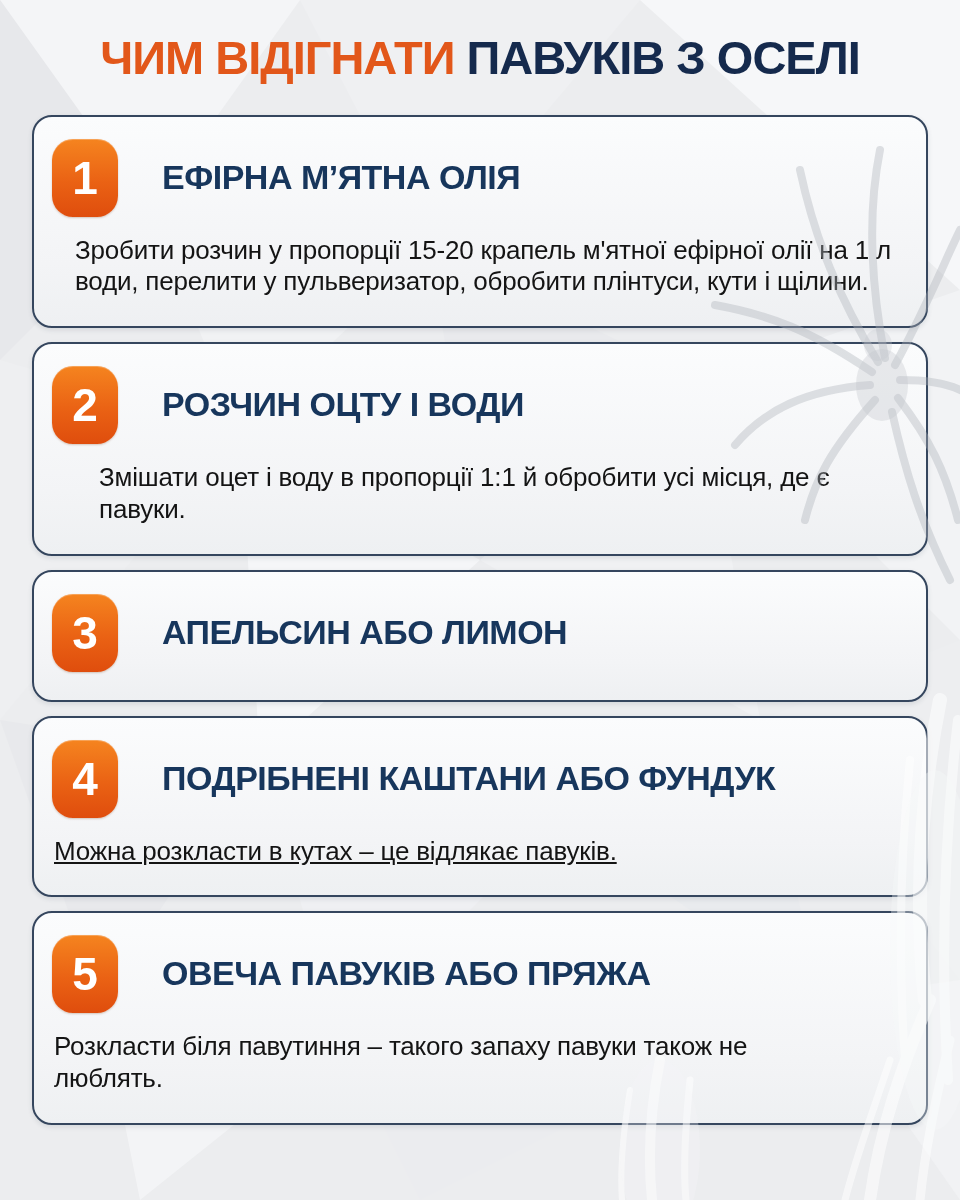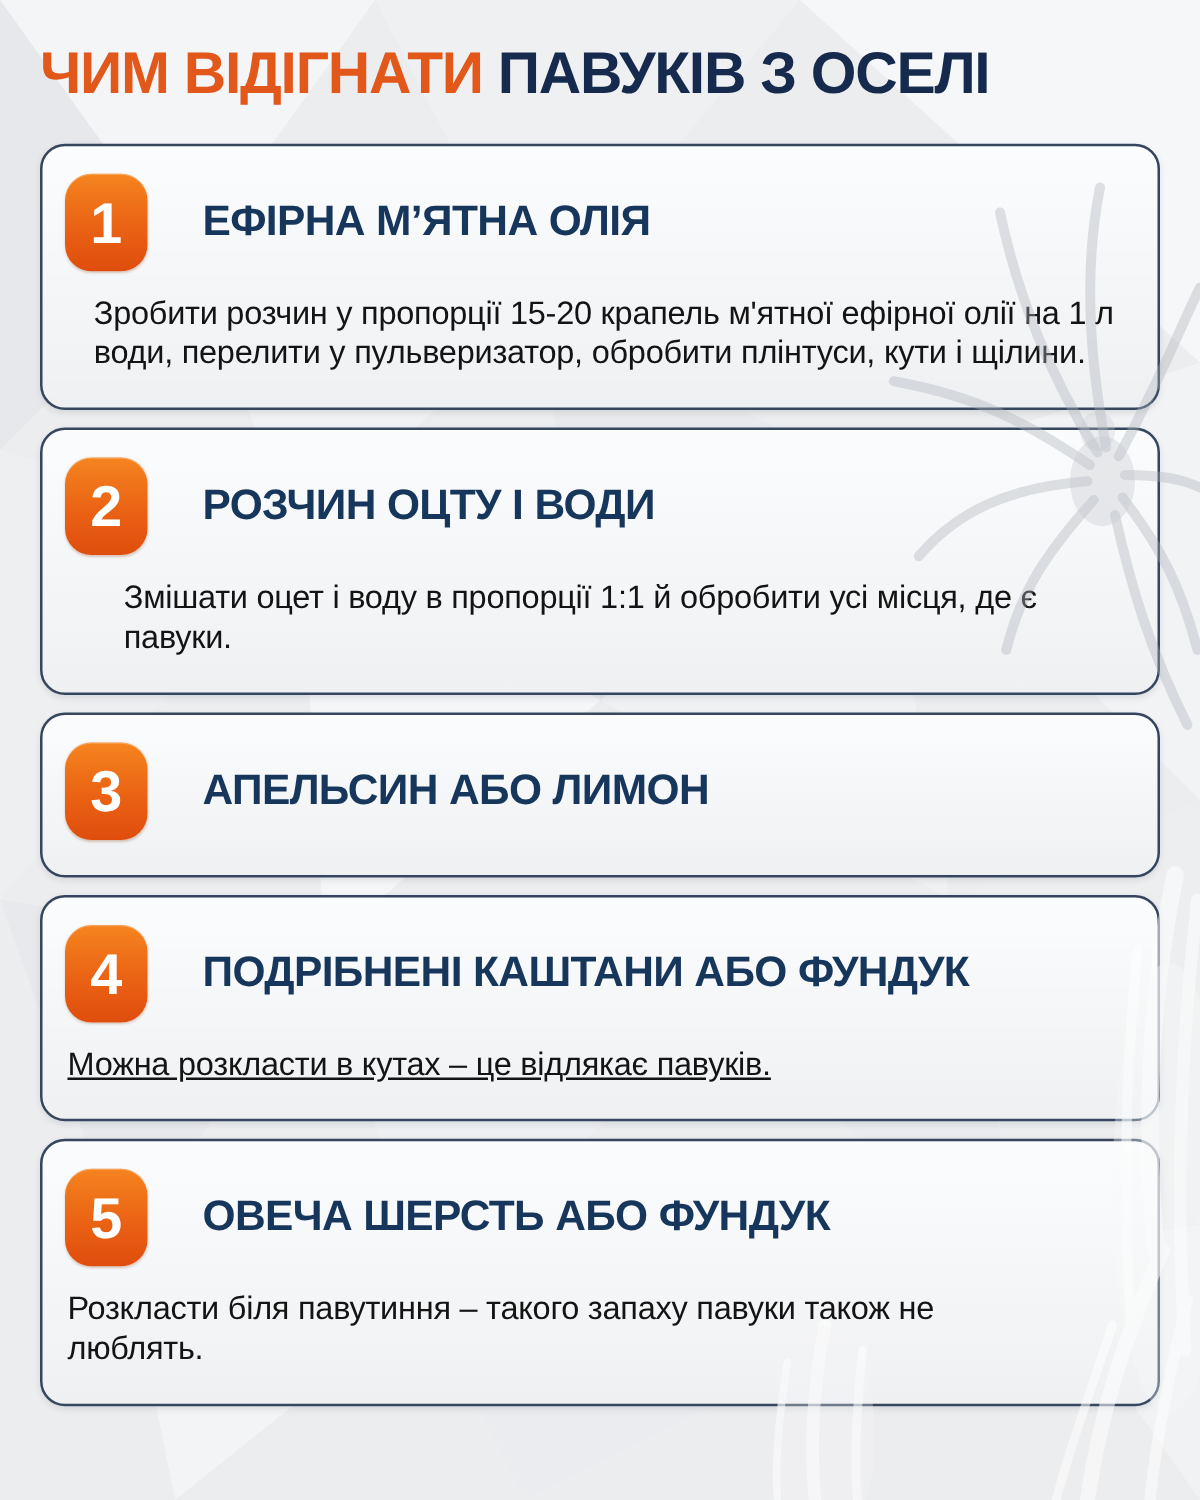--- a/index.html
+++ b/index.html
@@ -4,21 +4,21 @@
 <style>
   * { margin:0; padding:0; box-sizing:border-box; }
   html,body { width:960px; }
   body { font-family:"Liberation Sans", sans-serif; }
   .page { position:relative; width:960px; height:1200px; overflow:hidden; background:#ecedef; }
   .bg-svg, .overlay-svg { position:absolute; left:0; top:0; width:960px; height:1200px; }
   .bg-svg { z-index:0; }
   .overlay-svg { z-index:30; pointer-events:none; }
   .content { position:relative; z-index:10; padding:24px 32px 0 32px; }
 
-  h1.title { font-size:47px; font-weight:700; letter-spacing:-1px;
+  h1.title { text-align:center; font-size:47px; font-weight:700; letter-spacing:-1px;
              line-height:1.12; margin:8px 0 30px 0; white-space:nowrap; }
   .title-orange { color:#e2571a; }
   .title-navy { color:#152a4d; }
 
   .cards { display:flex; flex-direction:column; gap:14px; }
   .card { border:2px solid #35465e; border-radius:20px;
           background:linear-gradient(180deg,#fbfcfd 0%,#f3f4f6 70%,#eef0f2 100%);
           box-shadow:0 2px 5px rgba(40,55,75,0.12);
           padding:22px 30px 28px 18px; }
   .card-head { display:flex; align-items:center; }
@@ -98,21 +98,21 @@
         <div class="card-head">
           <div class="badge">4</div>
           <div class="card-heading">ПОДРІБНЕНІ КАШТАНИ АБО ФУНДУК</div>
         </div>
         <p class="card-body b4">Можна розкласти в кутах – це відлякає павуків.</p>
       </div>
 
       <div class="card">
         <div class="card-head">
           <div class="badge">5</div>
-          <div class="card-heading">ОВЕЧА ШЕРСТЬ АБО ФУНДУК</div>
+          <div class="card-heading">ОВЕЧА ПАВУКІВ АБО ПРЯЖА</div>
         </div>
         <p class="card-body b5">Розкласти біля павутиння – такого запаху павуки також не люблять.</p>
       </div>
 
     </div>
 
   </div>
 
   <svg class="overlay-svg" viewBox="0 0 960 1200">
 

